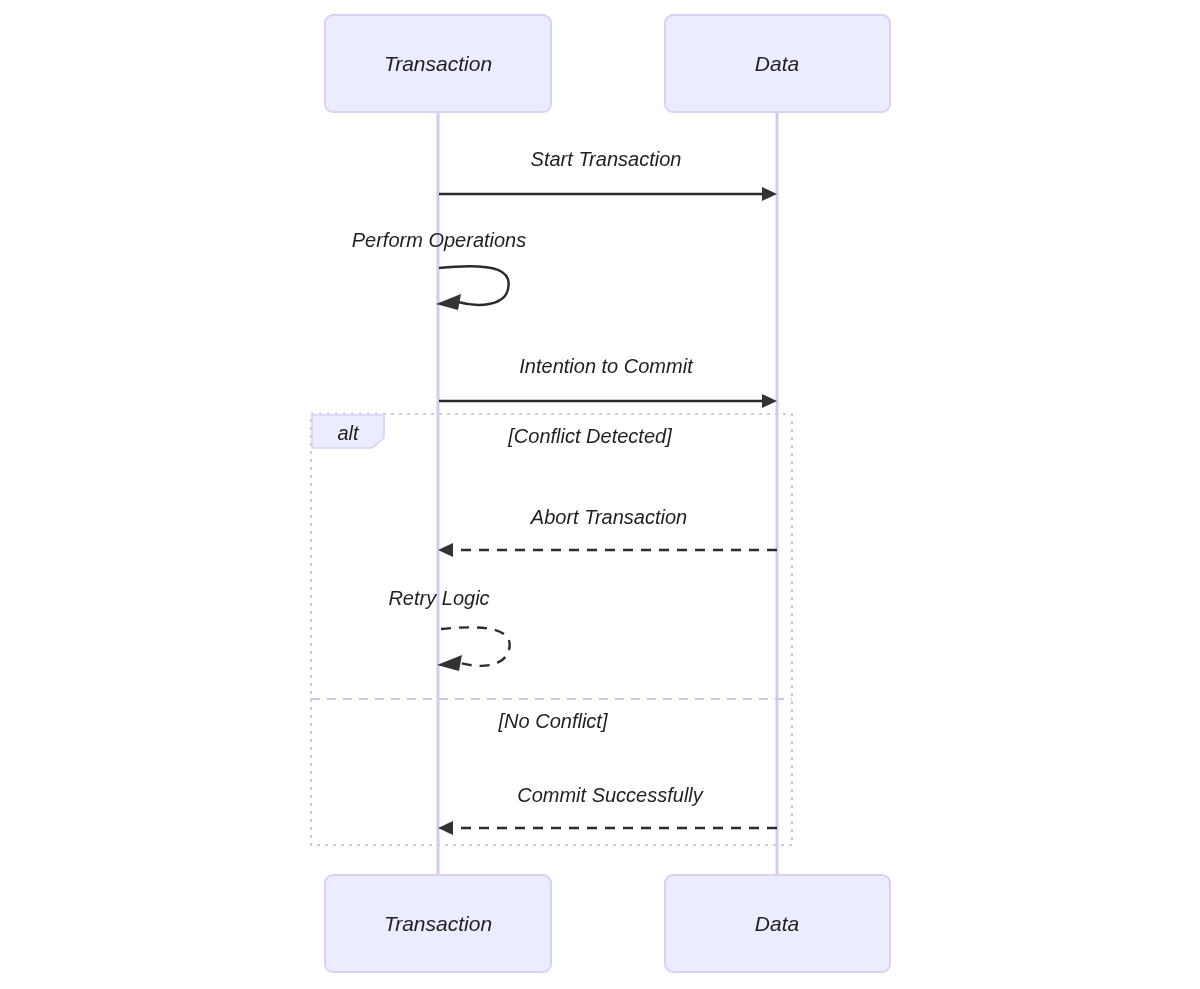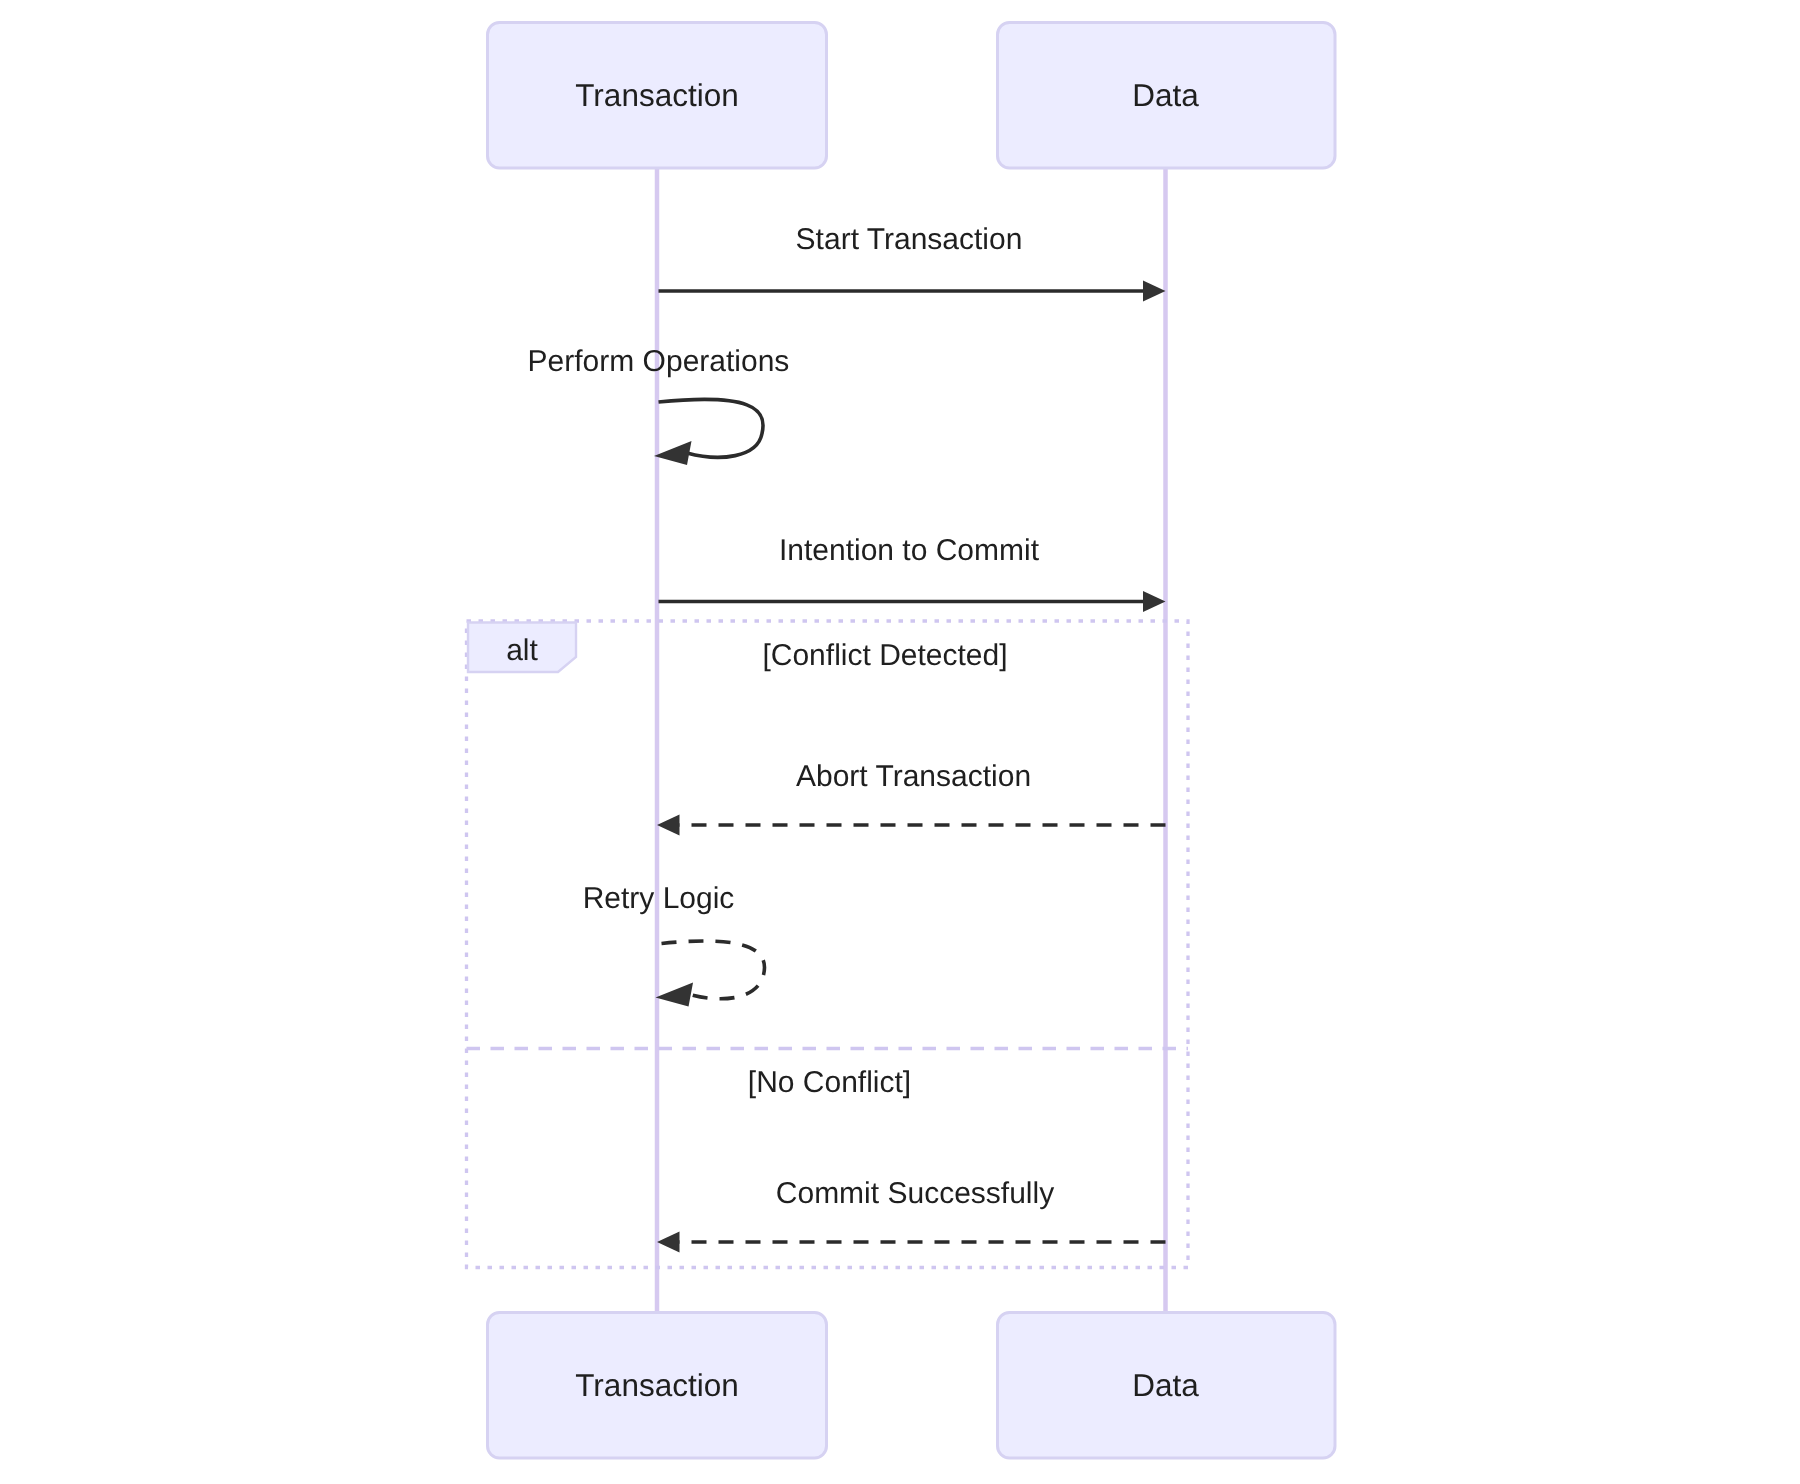--- a/index.html
+++ b/index.html
@@ -13,20 +13,21 @@
     font-family: "Liberation Sans", "DejaVu Sans", sans-serif;
     position: relative;
     overflow: hidden;
   }
   #diagram-root {
     position: absolute;
     top: 0;
     left: 0;
     width: 1200px;
     height: 989px;
+    font-style: italic;
   }
   svg#seq-svg {
     display: block;
     width: 1200px;
     height: 989px;
   }
   .actor-box {
     fill: #ECECFF;
     stroke: #D6D2F2;
     stroke-width: 2;

